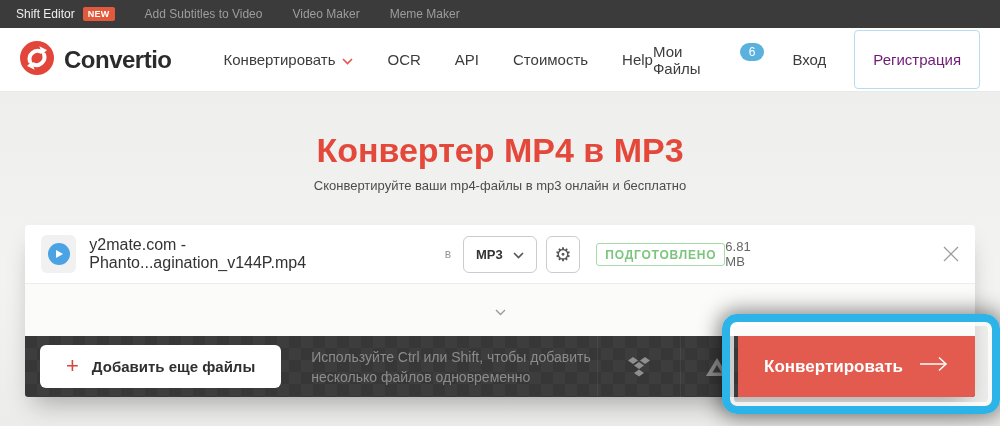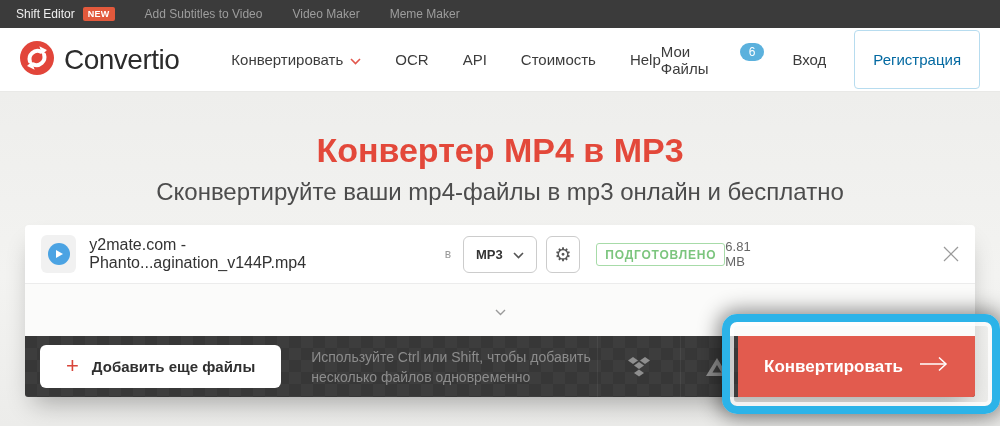--- a/index.html
+++ b/index.html
@@ -25,46 +25,46 @@
     border-radius: 2px; padding: 2px 5px; margin-left: 8px;
   }
 
   
   .header {
     height: 64px; background: #fff;
     display: flex; align-items: center;
     padding: 0 20px; border-bottom: 1px solid #e9e9e7;
   }
   .logo { display: flex; align-items: center; cursor: pointer; }
-  .logo-text { font-size: 28px; font-weight: normal; color: #2b2b2b; margin-left: 10px; letter-spacing: -0.5px; }
+  .logo-text { font-size: 24px; font-weight: bold; color: #2b2b2b; margin-left: 10px; letter-spacing: -0.5px; }
   .nav { display: flex; align-items: center; gap: 34px; margin-left: 52px; font-size: 15px; color: #3c3c3c; }
   .nav-item { display: flex; align-items: center; cursor: pointer; }
   .nav-item .chev { margin-left: 7px; }
   .header-right { margin-left: auto; display: flex; align-items: center; gap: 28px; font-size: 15px; color: #3c3c3c; }
   .my-files { display: flex; align-items: flex-start; cursor: pointer; }
   .count-badge {
     background: #5bb1dd; color: #fff; font-size: 12px;
     border-radius: 10px; padding: 2px 9px; margin-left: 8px;
   }
   .signup-btn {
-    border: 1px solid #b7dcef; color: #0369a1; background: #fff;
+    border: 1px solid #b7dcef; color: #701a75; background: #fff;
     font-size: 15px; padding: 20px 18px; border-radius: 4px; cursor: pointer;
     font-family: "Liberation Sans", sans-serif;
   }
 
   
   .main {
     position: relative; height: 334px;
     background: linear-gradient(180deg, #eeeeec 0%, #f3f3f1 55%, #ececea 100%);
   }
   .hero-title {
     text-align: center; padding-top: 40px;
     font-size: 34px; font-weight: 600; color: #e3483a; line-height: 1.1;
   }
-  .hero-subtitle { text-align: center; margin-top: 9px; font-size: 24px; color: #4c4c4c; }
+  .hero-subtitle { text-align: center; margin-top: 9px; font-size: 13px; color: #4c4c4c; }
 
   
   .card {
     position: absolute; left: 25px; top: 133px; width: 950px;
     border-radius: 4px;
     box-shadow: 0 14px 24px -8px rgba(0,0,0,0.30);
   }
   .file-row {
     height: 58px; background: #fff; border-radius: 4px 4px 0 0;
     display: flex; align-items: center; padding: 0 16px;

